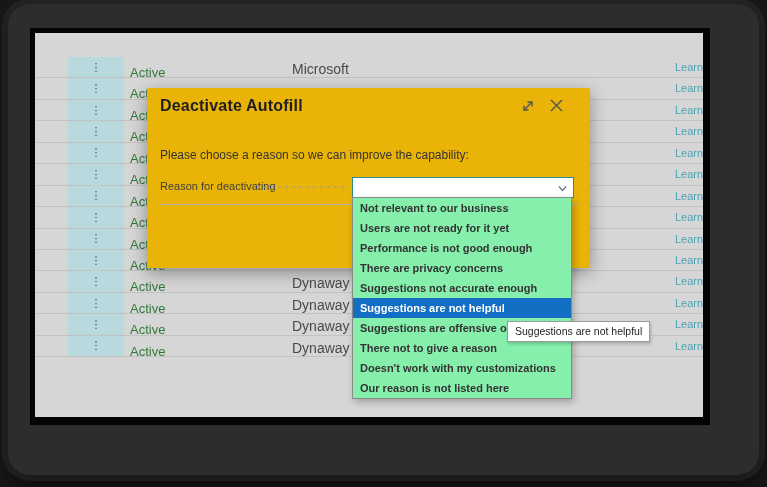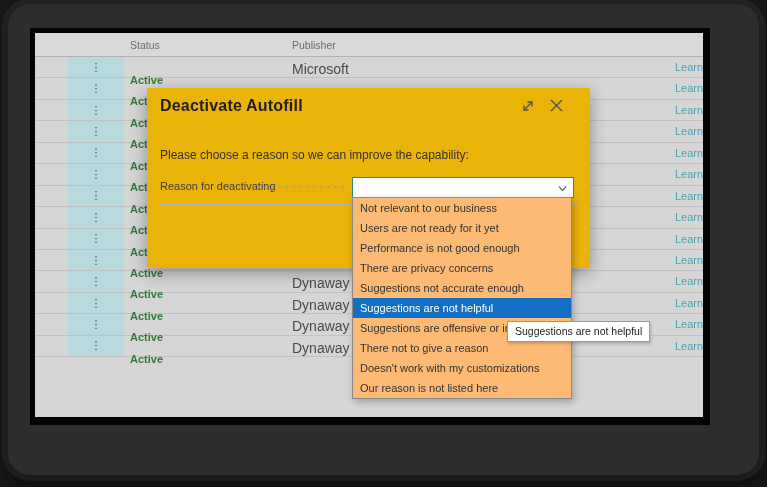--- a/index.html
+++ b/index.html
@@ -13,21 +13,21 @@
   .frame { position:absolute; left:30px; top:28px; width:680px; height:397px; background:#040404; }
   .content { position:absolute; left:35px; top:33px; width:668px; height:384px; background:#d6d6d6; overflow:hidden; }
 
   
   .thead { position:absolute; left:0; top:0; width:100%; height:24px; background:#d9d9d9;
            border-bottom:1px solid #b3b3b3; font-size:10.5px; color:#6b6b6b; }
   .thead .h-status { position:absolute; left:95px; top:6px; }
   .thead .h-publisher { position:absolute; left:257px; top:6px; }
   .tbody { position:absolute; left:0; top:24px; width:100%; }
   .row { position:relative; height:21.45px; border-bottom:1px solid #c2c2c2; }
-  .cell-status { position:absolute; left:95px; top:17px; font-size:11px; font-weight:700; color:var(--active_green,#317a38); white-space:nowrap; }
+  .cell-status { position:absolute; left:95px; top:8px; font-size:13px; font-weight:400; color:var(--active_green,#317a38); white-space:nowrap; }
   .cell-publisher { position:absolute; left:257px; top:4px; font-size:14px; color:#4a4a4a; white-space:nowrap; }
   .cell-learn { position:absolute; left:640px; top:4px; font-size:11px; color:var(--link_teal,#4da3b2); white-space:nowrap; }
   .cell-ellipsis { position:absolute; left:33px; top:0; width:56px; height:100%; background:var(--row_highlight,#b8dade);
                    display:flex; align-items:center; justify-content:center; }
   .cell-ellipsis span { font-family:"DejaVu Sans", sans-serif; font-size:11px; color:#3f5558; letter-spacing:0; line-height:1; }
 
   
   .dialog { position:absolute; left:147px; top:88px; width:443px; height:180px; background:#eab308; z-index:10;
             box-shadow:0 5px 16px rgba(0,0,0,.35); }
   .dlg-title { position:absolute; left:13px; top:9px; font-size:16px; font-weight:600; color:#1f1f1f; letter-spacing:.2px; }
@@ -37,43 +37,39 @@
   .field-label { position:absolute; left:13px; top:92px; font-size:11px; color:#404040; white-space:nowrap; }
   .leader { position:absolute; left:108px; top:98px; width:90px; height:2px;
             background-image:radial-gradient(circle, #a0a0a0 1px, transparent 1.2px);
             background-size:7px 2px; background-repeat:repeat-x; }
   .combobox { position:absolute; left:205px; top:89px; width:222px; height:21px; background:#fff;
               border:1px solid var(--accent_teal,#2e8a8f); font-size:11px; color:#333; padding:3px 22px 0 6px; }
   .combobox svg { position:absolute; right:5px; top:5px; }
   .dlg-divider { position:absolute; left:13px; top:116px; width:417px; border-top:1px dotted #b5b5b5; }
 
   
-  .ddlist { position:absolute; left:352px; top:197px; width:220px; background:#fdba74; border:1px solid #8a8a8a;
-            z-index:20; box-shadow:2px 3px 7px rgba(0,0,0,.25); }
+  .ddlist { position:absolute; left:352px; top:197px; width:220px; background:#86efac; border:1px solid #8a8a8a;
+            z-index:20; box-shadow:2px 3px 7px rgba(0,0,0,.25);font-weight:bold; }
   .opt { height:20px; line-height:20px; padding-left:7px; font-size:11px; color:#333; white-space:nowrap; overflow:hidden; }
   .opt.sel { background:var(--selection_blue,#136fc4); color:#fff; }
 
   
   .tooltip { position:absolute; left:507px; top:321px; height:21px; background:#fff; border:1px solid #9a9a9a;
              font-size:10.5px; color:#222; line-height:19px; padding:0 7px; white-space:nowrap; z-index:30;
              box-shadow:1px 2px 3px rgba(0,0,0,.2); }
   svg line, svg path, svg polyline { stroke:#555; stroke-width:1.4; fill:none; }
 </style>
 </head>
 <body>
 
 <div id="stage">
   <div class="card"></div>
   <div class="frame"></div>
 
   <div class="content">
-    <div class="thead">
-      <span class="h-status">Status</span>
-      <span class="h-publisher">Publisher</span>
-    </div>
     <div class="tbody">
     <div class="row">
       <div class="cell-ellipsis" hidden="">
         <span>⋮</span>
       </div>
       <div class="cell-status">Active</div>
       <div class="cell-publisher">Microsoft</div>
       <div class="cell-learn">Learn</div>
     </div>
 

